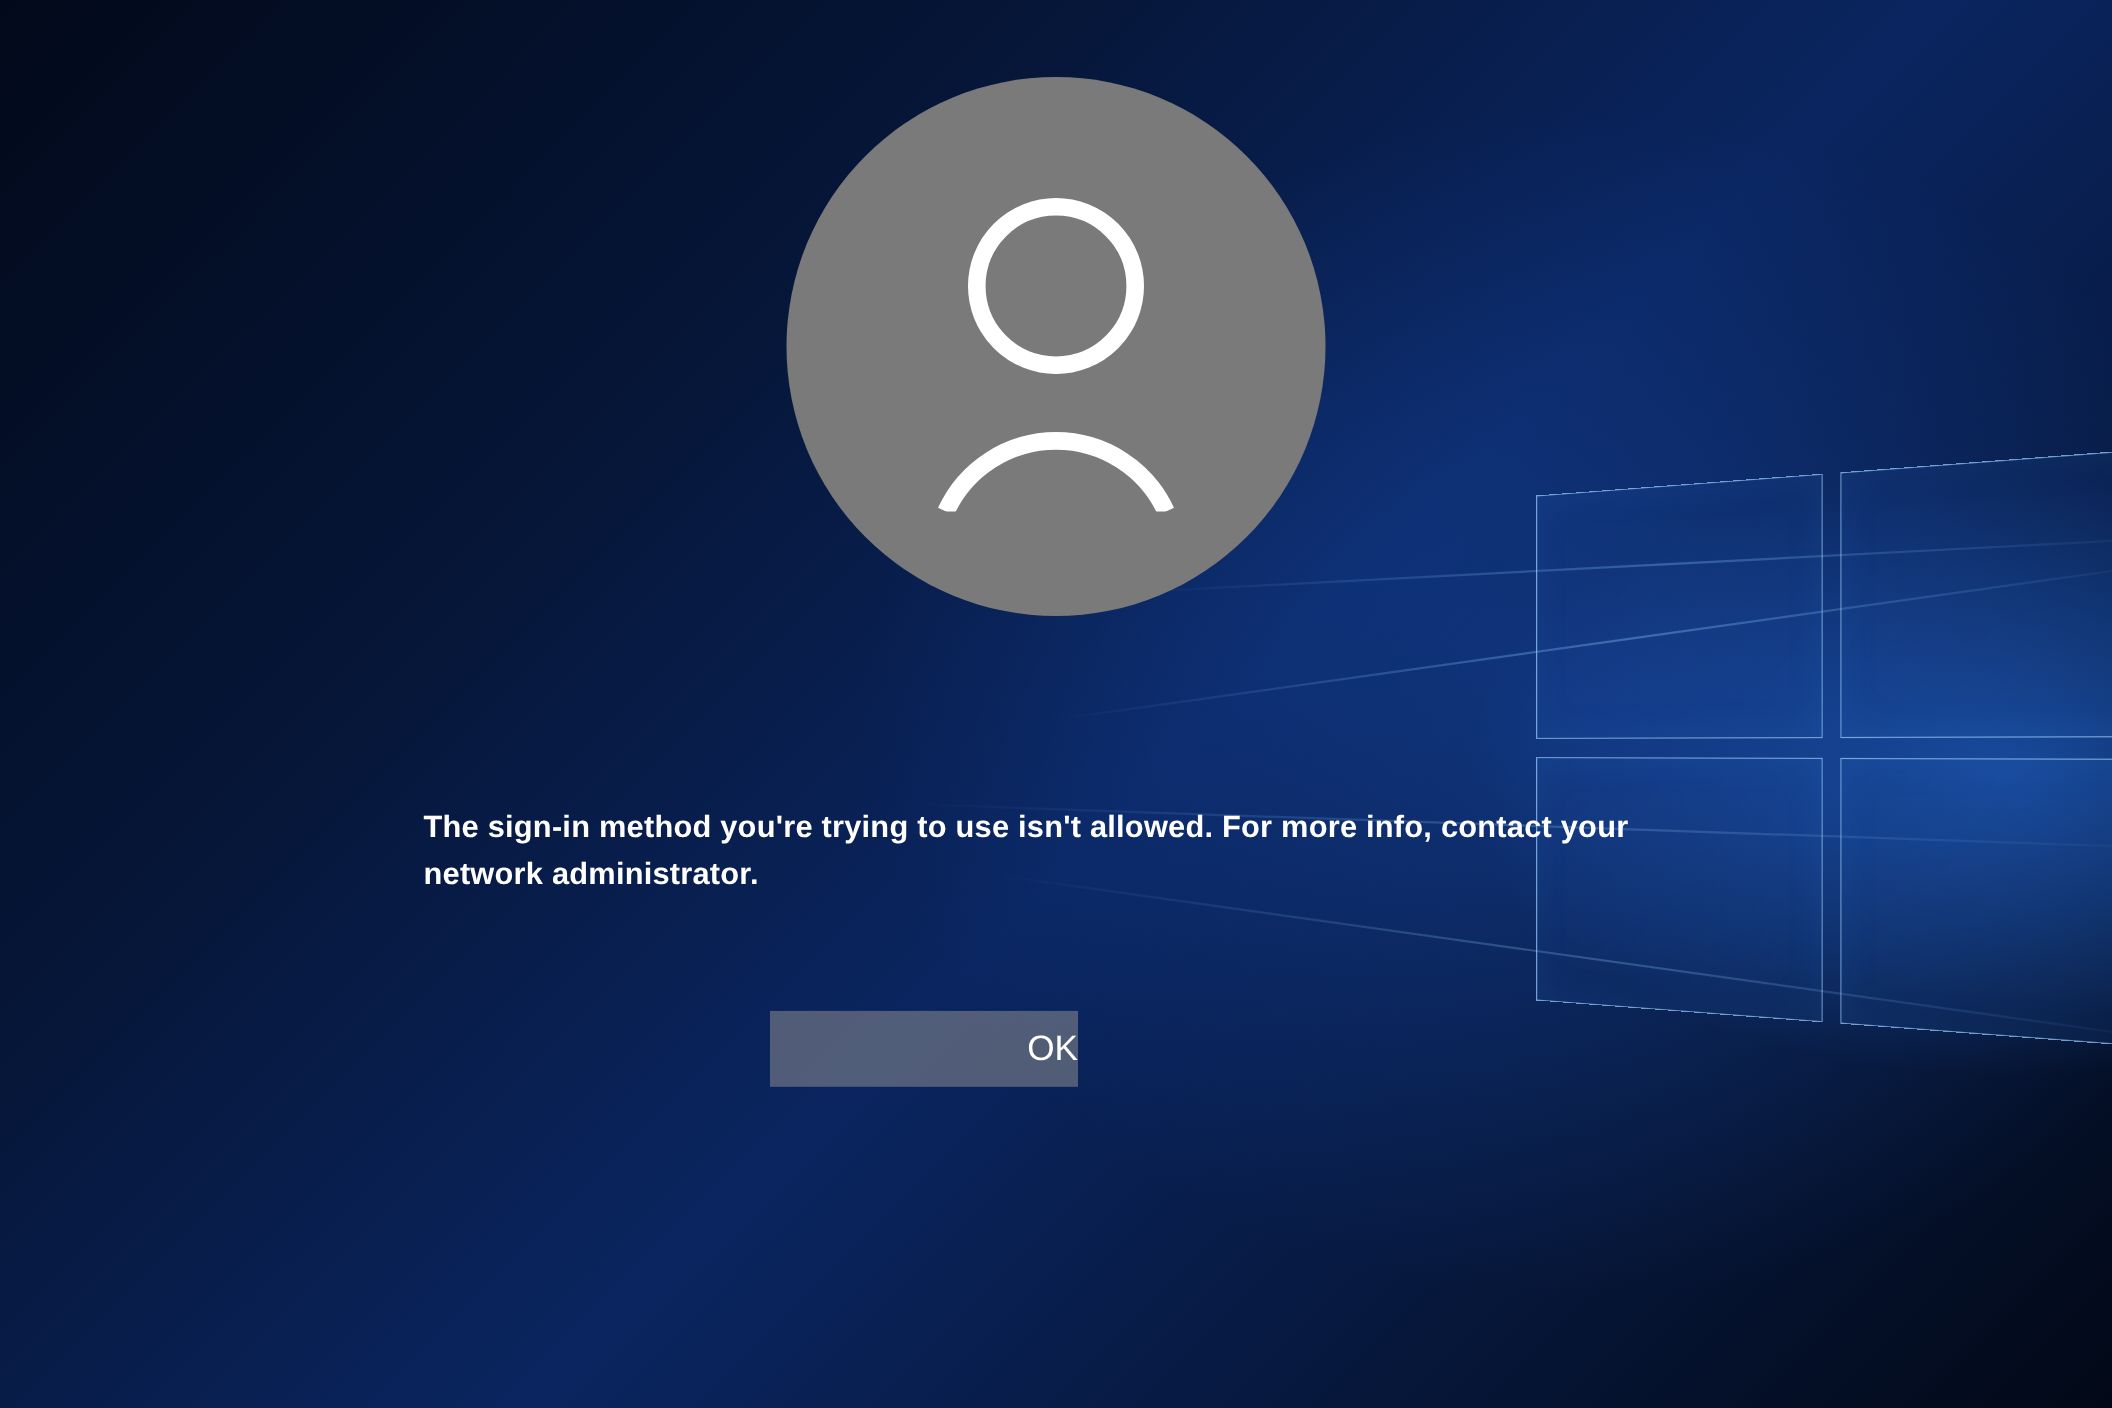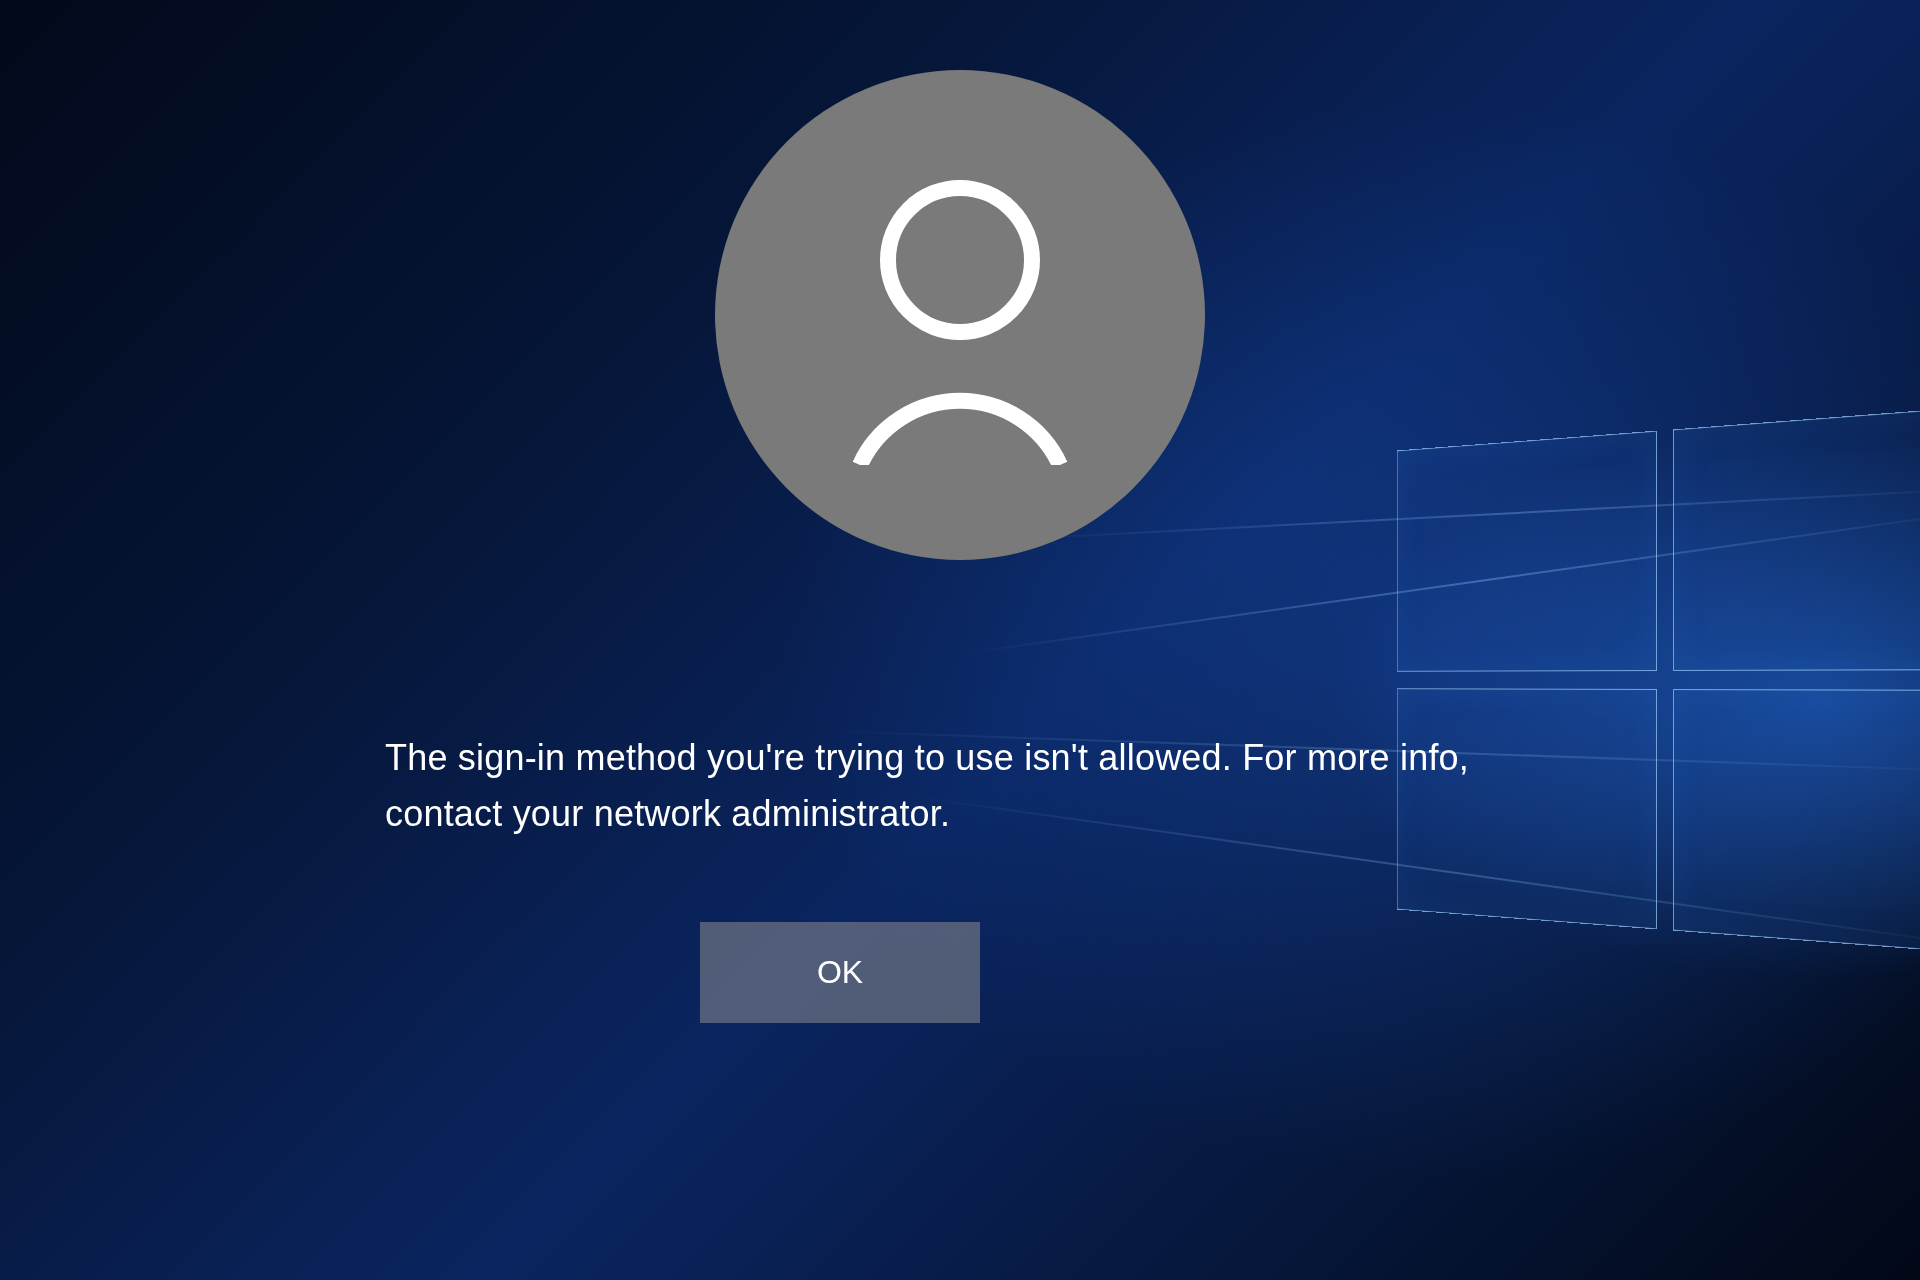--- a/index.html
+++ b/index.html
@@ -80,38 +80,38 @@
       border-radius: 50%;
       background: #7a7a7a;
       display: flex;
       align-items: center;
       justify-content: center;
       margin-bottom: 170px;
     }
     
     .message {
       color: #ffffff;
-      font-size: 36px;
-      font-weight: 400;
+      font-size: 28px;
+      font-weight: 700;
       line-height: 1.55;
       text-align: left;
       width: 1150px;
-      margin-bottom: 80px;
+      margin-bottom: 102px;
       letter-spacing: 0.2px;
     }
     
     .ok-btn {
       background: rgba(120, 125, 135, 0.65);
       color: #ffffff;
       border: none;
       font-size: 32px;
       font-family: inherit;
-      padding: 32px 0;
+      padding: 16px 0;
       width: 280px;
-      text-align: center;
+      text-align: right;
       cursor: pointer;
       position: relative;
       left: -120px;
     }
   </style>
 </head>
 <body>
 
 <div class="bg">
   <div class="ray r1"></div>

